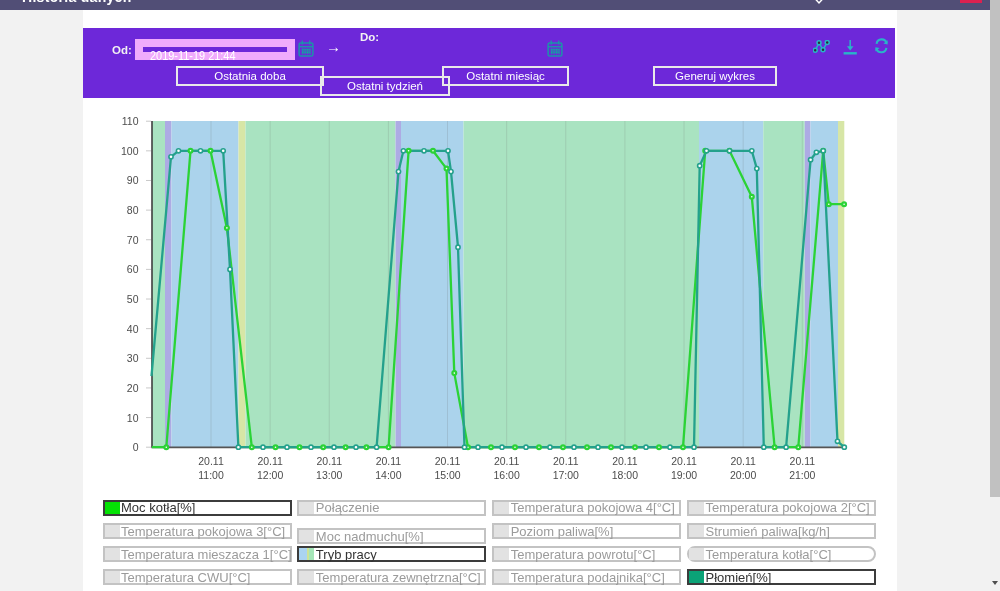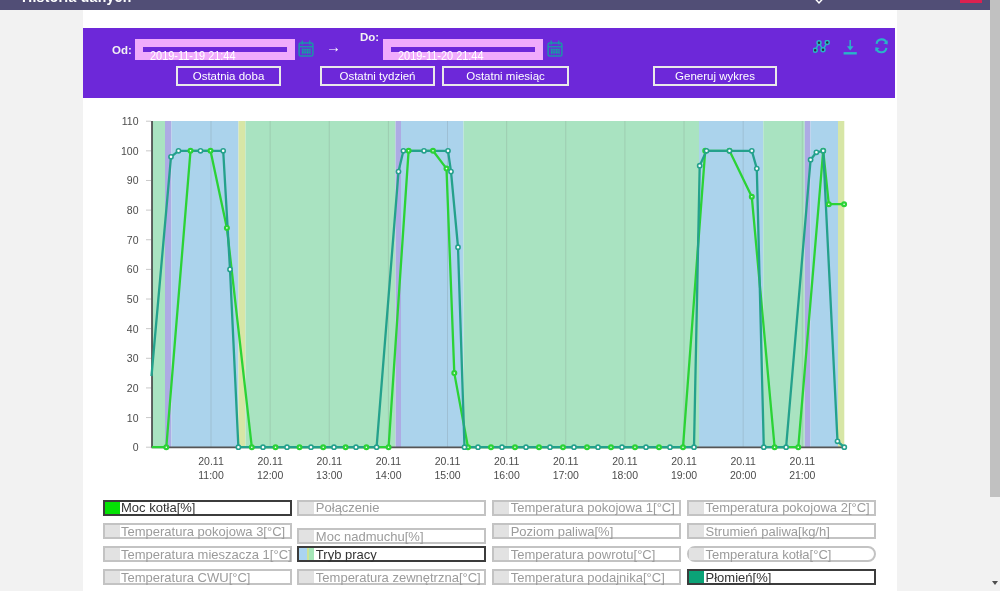--- a/index.html
+++ b/index.html
@@ -53,37 +53,36 @@
       <line x1="3.6" y1="9.7" x2="12.4" y2="9.7" stroke-width="1.3"></line>
       <line x1="3.6" y1="12.2" x2="12.4" y2="12.2" stroke-width="1.3"></line>
       <line x1="4.6" y1="8.4" x2="4.6" y2="14.2" stroke-width="1.3"></line>
       <line x1="7.1" y1="8.4" x2="7.1" y2="14.2" stroke-width="1.3"></line>
       <line x1="9.6" y1="8.4" x2="9.6" y2="14.2" stroke-width="1.3"></line>
       <line x1="12" y1="8.4" x2="12" y2="14.2" stroke-width="1.3"></line>
     </g>
   </svg>
   <div class="arrow" style="left:243px; top:10px;">→</div>
   <div class="tb-label" style="left:277px; top:3px;">Do:</div>
-  <div class="tb-input" style="left:300px; top:11px;"><span>2019-11-20 21:44</span></div>
   <svg class="icon" style="left:464px; top:12px;" width="16" height="17" viewBox="0 0 16 17">
     <g stroke="#1d93a9" fill="none" stroke-width="1.5">
       <rect x="1.1" y="2.9" width="13.8" height="13.2" rx="1.6"></rect>
       <line x1="1.1" y1="6.7" x2="14.9" y2="6.7"></line>
       <line x1="4.3" y1="0.5" x2="4.3" y2="4.6"></line>
       <line x1="11.7" y1="0.5" x2="11.7" y2="4.6"></line>
       <line x1="3.6" y1="9.7" x2="12.4" y2="9.7" stroke-width="1.3"></line>
       <line x1="3.6" y1="12.2" x2="12.4" y2="12.2" stroke-width="1.3"></line>
       <line x1="4.6" y1="8.4" x2="4.6" y2="14.2" stroke-width="1.3"></line>
       <line x1="7.1" y1="8.4" x2="7.1" y2="14.2" stroke-width="1.3"></line>
       <line x1="9.6" y1="8.4" x2="9.6" y2="14.2" stroke-width="1.3"></line>
       <line x1="12" y1="8.4" x2="12" y2="14.2" stroke-width="1.3"></line>
     </g>
   </svg>
-  <div class="tb-btn" style="left:93px; top:38px; width:105px;">Ostatnia doba</div>
-  <div class="tb-btn" style="left:237px; top:38px; width:115px;">Ostatni tydzień</div>
+  <div class="tb-btn" style="left:93px; top:38px; width:148px;">Ostatnia doba</div>
+  <div class="tb-btn" style="left:237px; top:48px; width:130px;">Ostatni tydzień</div>
   <div class="tb-btn" style="left:359px; top:38px; width:127px;">Ostatni miesiąc</div>
   <div class="tb-btn" style="left:570px; top:38px; width:124px;">Generuj wykres</div>
   <svg class="icon" style="left:730px; top:12px;" width="17" height="14" viewBox="0 0 17 14">
     <g stroke="#29b4c8" fill="none" stroke-width="1.5">
       <path d="M2.4 10 L6 2.8 L10 9.8 L14.2 2.4"></path>
       <circle cx="2.2" cy="10.2" r="2" fill="#2d303b"></circle>
       <circle cx="6" cy="2.8" r="2" fill="#2d303b"></circle>
       <circle cx="10" cy="9.8" r="2" fill="#2d303b"></circle>
       <circle cx="14.2" cy="2.4" r="2" fill="#2d303b"></circle>
     </g>
@@ -273,21 +272,21 @@
     <div class="lg on" style="left: 102.5px; top: 499.8px;">
       <div class="sw" style="background:#04e204"></div>
       <div class="tx">Moc kotła[%]</div>
     </div>
     <div class="lg" style="left: 297.35px; top: 499.8px;">
       <div class="sw"></div>
       <div class="tx">Połączenie</div>
     </div>
     <div class="lg" style="left: 492.2px; top: 499.8px;">
       <div class="sw"></div>
-      <div class="tx">Temperatura pokojowa 1[°C]</div>
+      <div class="tx">Temperatura pokojowa 4[°C]</div>
     </div>
     <div class="lg" style="left: 687.05px; top: 499.8px;">
       <div class="sw"></div>
       <div class="tx">Temperatura pokojowa 2[°C]</div>
     </div>
     <div class="lg" style="left: 102.5px; top: 523px;">
       <div class="sw"></div>
       <div class="tx">Temperatura pokojowa 3[°C]</div>
     </div>
     <div class="lg" style="left: 297.35px; top: 528px;">

